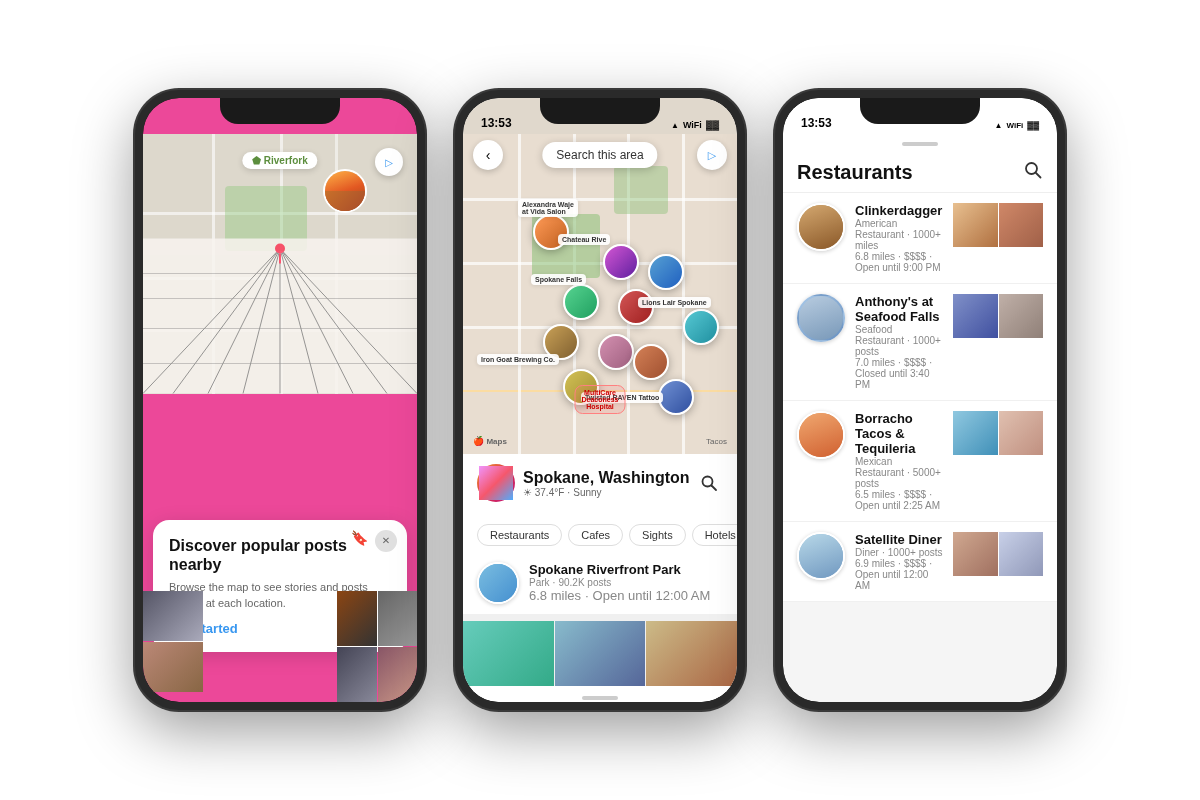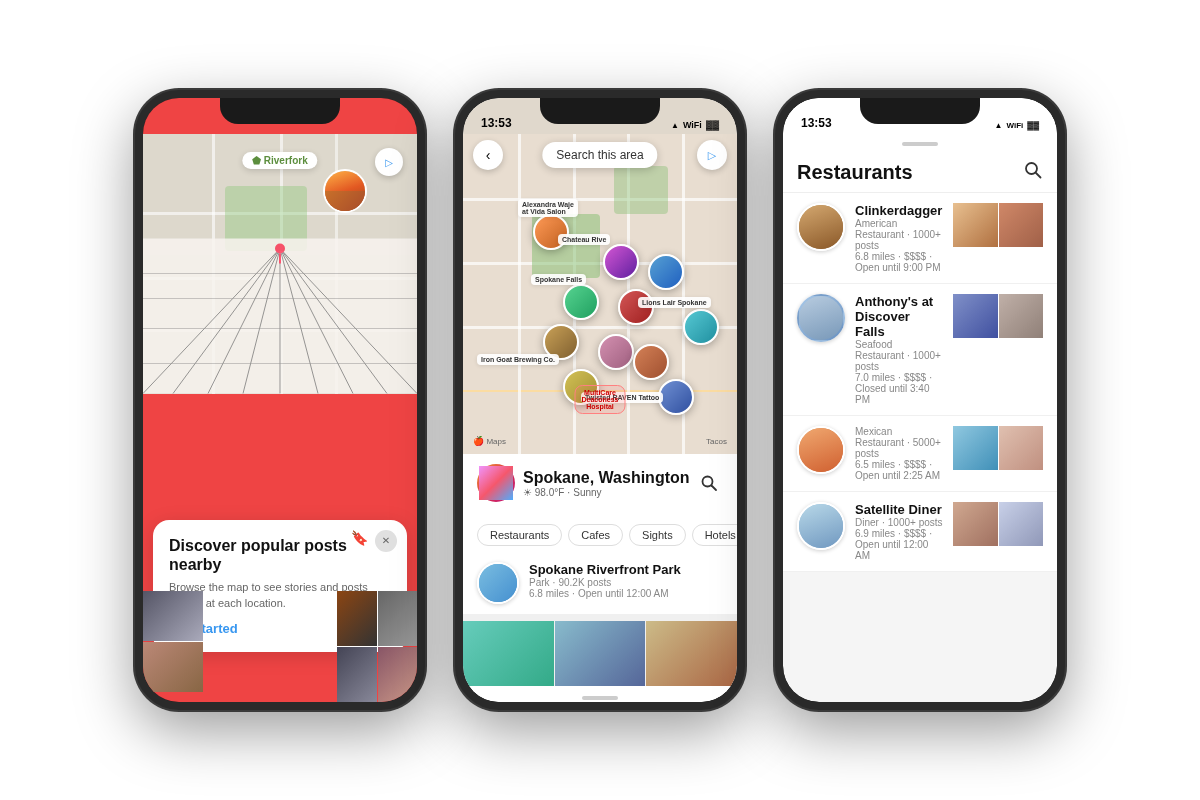--- a/index.html
+++ b/index.html
@@ -61,21 +61,21 @@
       background: transparent;
       position: relative;
       z-index: 10;
       font-size: 11px;
       font-weight: 600;
     }
     .status-bar .time { font-size: 12px; font-weight: 700; }
     .status-icons { display: flex; gap: 4px; align-items: center; }
 
     
-    .phone1-screen { background: #ef4444; border-radius: 13px; }
+    .phone1-screen { background: #ec4899; }
     .phone1-map-bg {
       width: 100%;
       height: 260px;
       background: #e8e0d5;
       position: relative;
       overflow: hidden;
     }
     .riverfork-badge {
       position: absolute;
       top: 18px;
@@ -241,21 +241,21 @@
       border-radius: 4px;
       white-space: nowrap;
       box-shadow: 0 1px 4px rgba(0,0,0,0.1);
     }
     .apple-maps-badge {
       position: absolute;
       bottom: 8px;
       left: 10px;
       font-size: 8px;
       color: #666;
-      font-weight: 400;
+      font-weight: 700;
     }
     .legal-link {
       position: absolute;
       bottom: 8px;
       right: 10px;
       font-size: 8px;
       color: #666;
     }
     .location-header {
       padding: 10px 14px;
@@ -332,21 +332,21 @@
     .place-name {
       font-size: 13px;
       font-weight: 700;
       color: #111;
     }
     .place-type {
       font-size: 10px;
       color: #888;
     }
     .place-meta {
-      font-size: 10px;
+      font-size: 13px;
       color: #888;
     }
     .place-photos {
       display: grid;
       grid-template-columns: repeat(3, 1fr);
       gap: 1px;
       margin-top: 6px;
     }
 
     
@@ -592,21 +592,21 @@
 
       <div class="location-header">
         <div class="location-title-row">
           <div class="location-avatar gradient-ring">
             <div style="width:100%;height:100%;background:linear-gradient(135deg,#f093fb,#f5576c,#4facfe);"></div>
           </div>
           <div class="location-info">
             <div class="location-name">Spokane, Washington</div>
             <div class="location-weather">
               <span>☀</span>
-              <span>98.0°F · Sunny</span>
+              <span>37.4°F · Sunny</span>
             </div>
           </div>
           <div class="search-icon-btn">
             <svg width="18" height="18" viewBox="0 0 18 18">
               <circle cx="7.5" cy="7.5" r="5" stroke="#333" stroke-width="1.8" fill="none"></circle>
               <line x1="11.5" y1="11.5" x2="16" y2="16" stroke="#333" stroke-width="1.8" stroke-linecap="round"></line>
             </svg>
           </div>
         </div>
       </div>
@@ -671,49 +671,50 @@
           </svg>
         </div>
       </div>
 
       <div class="restaurant-item">
         <div class="restaurant-avatar" style="background:linear-gradient(135deg,#c8a060,#805020);">
           <div style="width:100%;height:100%;background:linear-gradient(160deg,#d4a870,#8a5828);"></div>
         </div>
         <div class="restaurant-info">
           <div class="restaurant-name">Clinkerdagger</div>
-          <div class="restaurant-type">American Restaurant · 1000+ posts</div>
+          <div class="restaurant-type">American Restaurant · 1000+ miles</div>
           <div class="restaurant-meta">6.8 miles · $$$$ · Open until 9:00 PM</div>
         </div>
         <div class="restaurant-photos">
           <div class="restaurant-photo" style="background:linear-gradient(135deg,#e8c090,#b07040);"></div>
           <div class="restaurant-photo" style="background:linear-gradient(135deg,#d08868,#a06048);"></div>
         </div>
       </div>
 
       <div class="restaurant-item">
         <div class="restaurant-avatar gradient-ring" style="background:linear-gradient(135deg,#a8c8e8,#6890c0);">
           <div style="width:100%;height:100%;background:linear-gradient(160deg,#b8cce0,#7898b8);"></div>
         </div>
         <div class="restaurant-info">
-          <div class="restaurant-name">Anthony's at Discover Falls</div>
+          <div class="restaurant-name">Anthony's at Seafood Falls</div>
           <div class="restaurant-type">Seafood Restaurant · 1000+ posts</div>
           <div class="restaurant-meta">7.0 miles · $$$$ · Closed until 3:40 PM</div>
         </div>
         <div class="restaurant-photos">
           <div class="restaurant-photo" style="background:linear-gradient(135deg,#8090c8,#4050a0);"></div>
           <div class="restaurant-photo" style="background:linear-gradient(135deg,#c0b0a8,#908078);"></div>
         </div>
       </div>
 
       <div class="restaurant-item">
         <div class="restaurant-avatar" style="background:linear-gradient(135deg,#e8a060,#c05020);">
           <div style="width:100%;height:100%;background:linear-gradient(160deg,#f0a870,#d06030);"></div>
         </div>
         <div class="restaurant-info">
+          <div class="restaurant-name">Borracho Tacos &amp; Tequileria</div>
           <div class="restaurant-type">Mexican Restaurant · 5000+ posts</div>
           <div class="restaurant-meta">6.5 miles · $$$$ · Open until 2:25 AM</div>
         </div>
         <div class="restaurant-photos">
           <div class="restaurant-photo" style="background:linear-gradient(135deg,#90c8e0,#4090b8);"></div>
           <div class="restaurant-photo" style="background:linear-gradient(135deg,#e0c0b0,#c09080);"></div>
         </div>
       </div>
 
       <div class="restaurant-item">

